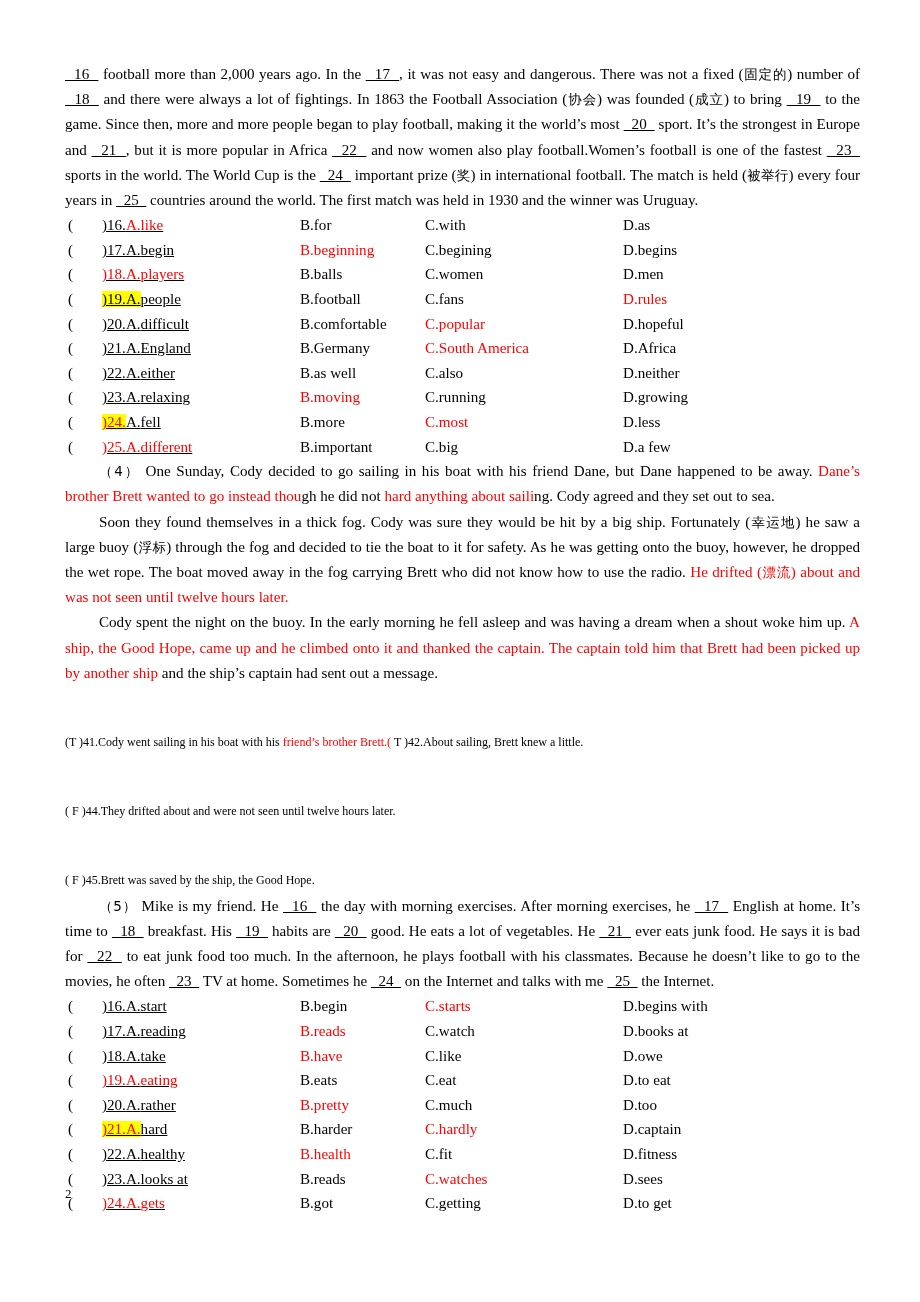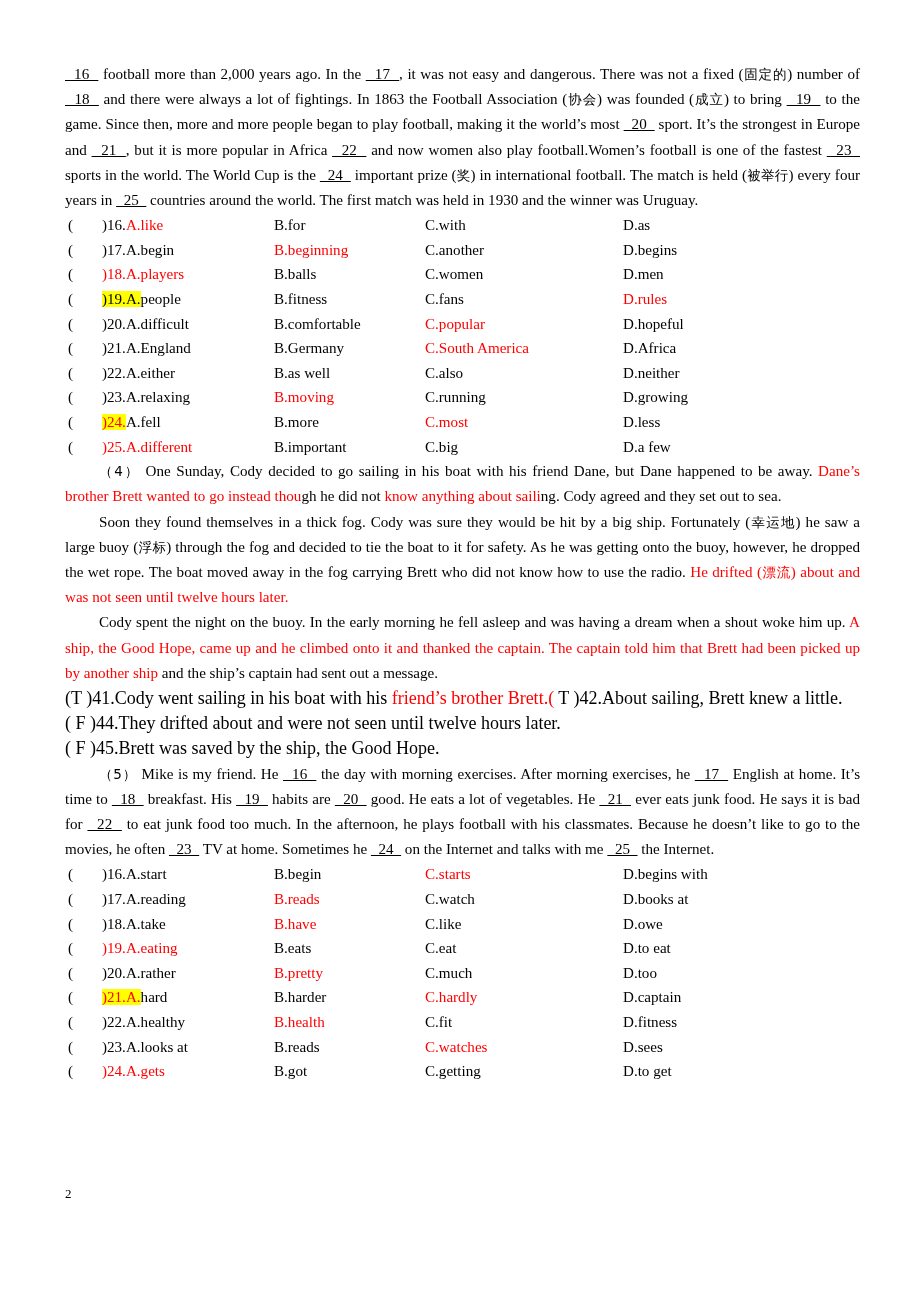--- a/index.html
+++ b/index.html
@@ -37,29 +37,30 @@
   .mc { margin:0; padding:0; }
   .mc-row {
     display:block;
     position:relative;
     height:24.6px;
     font-size:15.1px;
     line-height:24.6px;
     white-space:nowrap;
   }
   .mc-row .paren { position:absolute; left:3px; }
-  .mc-row .colA   { position:absolute; left:37px; }
-  .mc-row .colB   { position:absolute; left:209px; }
+  .mc-row .colA   { position:absolute; left:37px;text-decoration:underline; }
+  .mc-row .colB   { position:absolute; left:235px; }
   .mc-row .colC   { position:absolute; left:360px; }
   .mc-row .colD   { position:absolute; left:558px; }
 
   .tf-line {
-    font-size:18px;
+    font-size:12px;
     line-height:25.2px;
     white-space:nowrap;
+    margin-top:44px;
   }
   .pagenum {
     position:absolute;
     left:65px;
     top:1186px;
     font-size:13px;
     font-family:"Liberation Serif", serif;
   }
 </style>
 </head>
@@ -74,34 +75,34 @@
         <span class="paren">(</span>
         <span class="colA"><span>)16.</span><span class="red">A.</span><span class="red">like</span></span>
         <span class="colB">B.for</span>
         <span class="colC">C.with</span>
         <span class="colD">D.as</span>
       </div>
       <div class="mc-row">
         <span class="paren">(</span>
         <span class="colA"><span>)17.</span><span>A.</span><span>begin</span></span>
         <span class="colB red">B.beginning</span>
-        <span class="colC">C.another</span>
+        <span class="colC">C.begining</span>
         <span class="colD">D.begins</span>
       </div>
       <div class="mc-row">
         <span class="paren">(</span>
         <span class="colA"><span class="red">)18.</span><span class="red">A.</span><span class="red">players</span></span>
         <span class="colB">B.balls</span>
         <span class="colC">C.women</span>
         <span class="colD">D.men</span>
       </div>
       <div class="mc-row">
         <span class="paren">(</span>
         <span class="colA"><span class="hl">)19.</span><span class="hl">A.</span><span>people</span></span>
-        <span class="colB">B.fitness</span>
+        <span class="colB">B.football</span>
         <span class="colC">C.fans</span>
         <span class="colD red">D.rules</span>
       </div>
       <div class="mc-row">
         <span class="paren">(</span>
         <span class="colA"><span>)20.</span><span>A.</span><span>difficult</span></span>
         <span class="colB">B.comfortable</span>
         <span class="colC red">C.popular</span>
         <span class="colD">D.hopeful</span>
       </div>
@@ -135,21 +136,21 @@
       </div>
       <div class="mc-row">
         <span class="paren">(</span>
         <span class="colA"><span class="red">)25.</span><span class="red">A.</span><span class="red">different</span></span>
         <span class="colB">B.important</span>
         <span class="colC">C.big</span>
         <span class="colD">D.a few</span>
       </div>
     </div>
 
-  <p class="para indent" id="p4p1"><span class="cjk">（4）</span><span> One Sunday, Cody decided to go sailing in his boat with his friend Dane, but Dane happened to be away. </span><span class="red">Dane’s brother Brett wanted to go instead thou</span><span>gh he did not </span><span class="red">know anything about saili</span><span>ng. Cody agreed and they set out to sea.</span></p>
+  <p class="para indent" id="p4p1"><span class="cjk">（4）</span><span> One Sunday, Cody decided to go sailing in his boat with his friend Dane, but Dane happened to be away. </span><span class="red">Dane’s brother Brett wanted to go instead thou</span><span>gh he did not </span><span class="red">hard anything about saili</span><span>ng. Cody agreed and they set out to sea.</span></p>
   <p class="para indent" id="p4p2"><span>Soon they found themselves in a thick fog. Cody was sure they would be hit by a big ship. Fortunately (</span><span class="cjk">幸运地</span><span>) he saw a large buoy (</span><span class="cjk">浮标</span><span>) through the fog and decided to tie the boat to it for safety. As he was getting onto the buoy, however, he dropped the wet rope. The boat moved away in the fog carrying Brett who did not know how to use the radio. </span><span class="red">He drifted (</span><span class="cjk red">漂流</span><span class="red">) about and was not seen until twelve hours later.</span></p>
   <p class="para indent" id="p4p3"><span>Cody spent the night on the buoy. In the early morning he fell asleep and was having a dream when a shout woke him up. </span><span class="red">A ship, the Good Hope, came up and he climbed onto it and thanked the captain. The captain told him that Brett had been picked up by another ship</span><span> and the ship’s captain had sent out a message.</span></p>
 
   <div id="tflist">
       <div class="tf-line"><span>(T</span><span>   )41.Cody went sailing in his boat with his </span><span class="red">friend’s brother Brett.(</span><span>   T   )42.About sailing, Brett knew a little.</span></div>
       <div class="tf-line"><span>( F</span><span>   )44.They drifted about and were not seen until twelve hours later.</span></div>
       <div class="tf-line"><span>(  F</span><span>   )45.Brett was saved by the ship, the Good Hope.</span></div>
     </div>
 
   <p class="para indent" id="passage5"><span class="cjk">（5）</span><span> Mike is my friend. He </span><span class="blank">  16  </span><span> the day with morning exercises. After morning exercises, he </span><span class="blank">  17  </span><span> English at home. It’s time to </span><span class="blank">  18  </span><span> breakfast. His </span><span class="blank">  19  </span><span> habits are </span><span class="blank">  20  </span><span> good. He eats a lot of vegetables. He </span><span class="blank">  21  </span><span> ever eats junk food. He says it is bad for </span><span class="blank">  22  </span><span> to eat junk food too much. In the afternoon, he plays football with his classmates. Because he doesn’t like to go to the movies, he often </span><span class="blank">  23  </span><span> TV at home. Sometimes he </span><span class="blank">  24  </span><span> on the Internet and talks with me </span><span class="blank">  25  </span><span> the Internet.</span></p>

